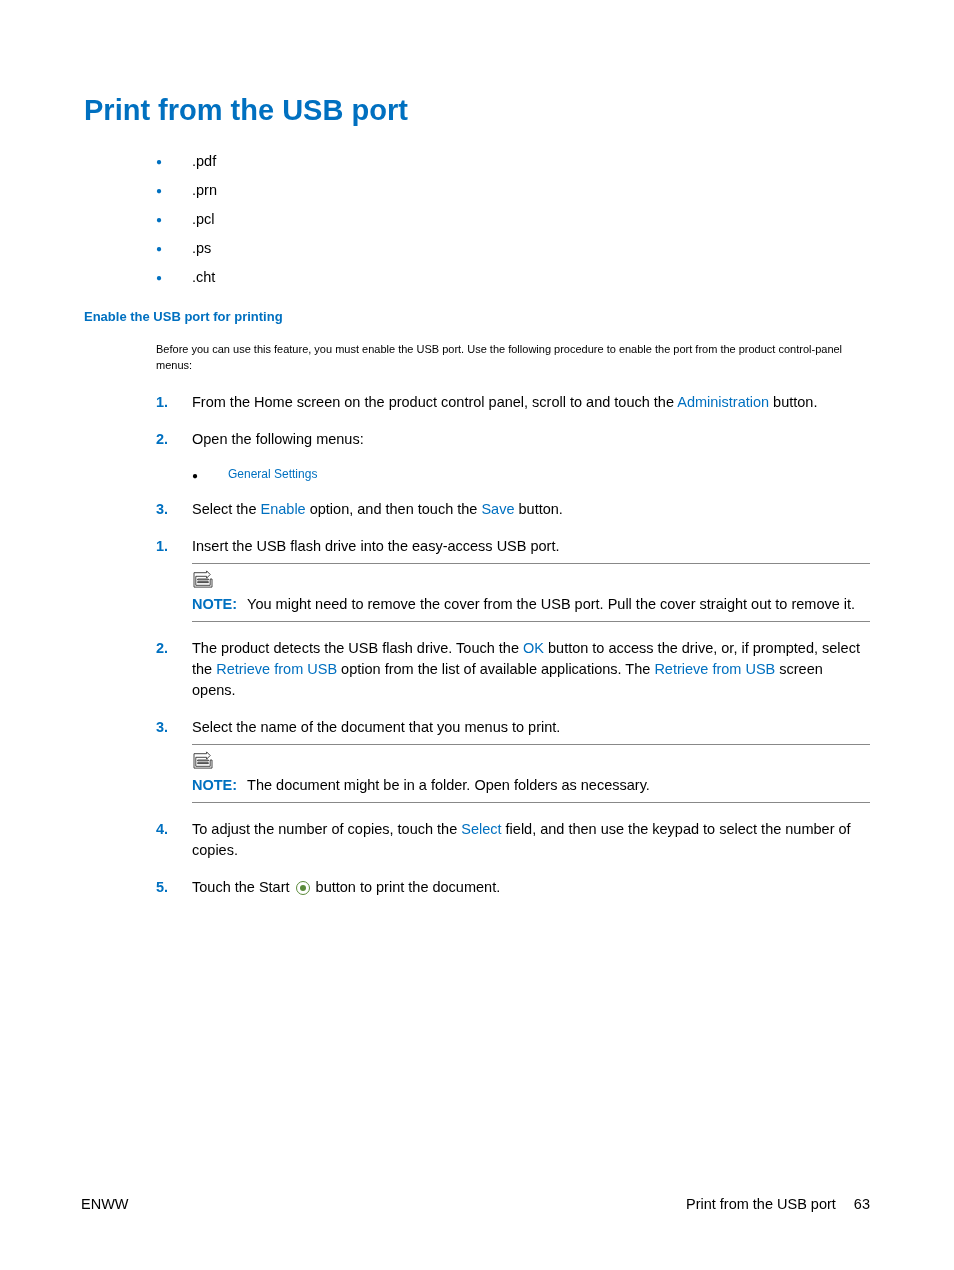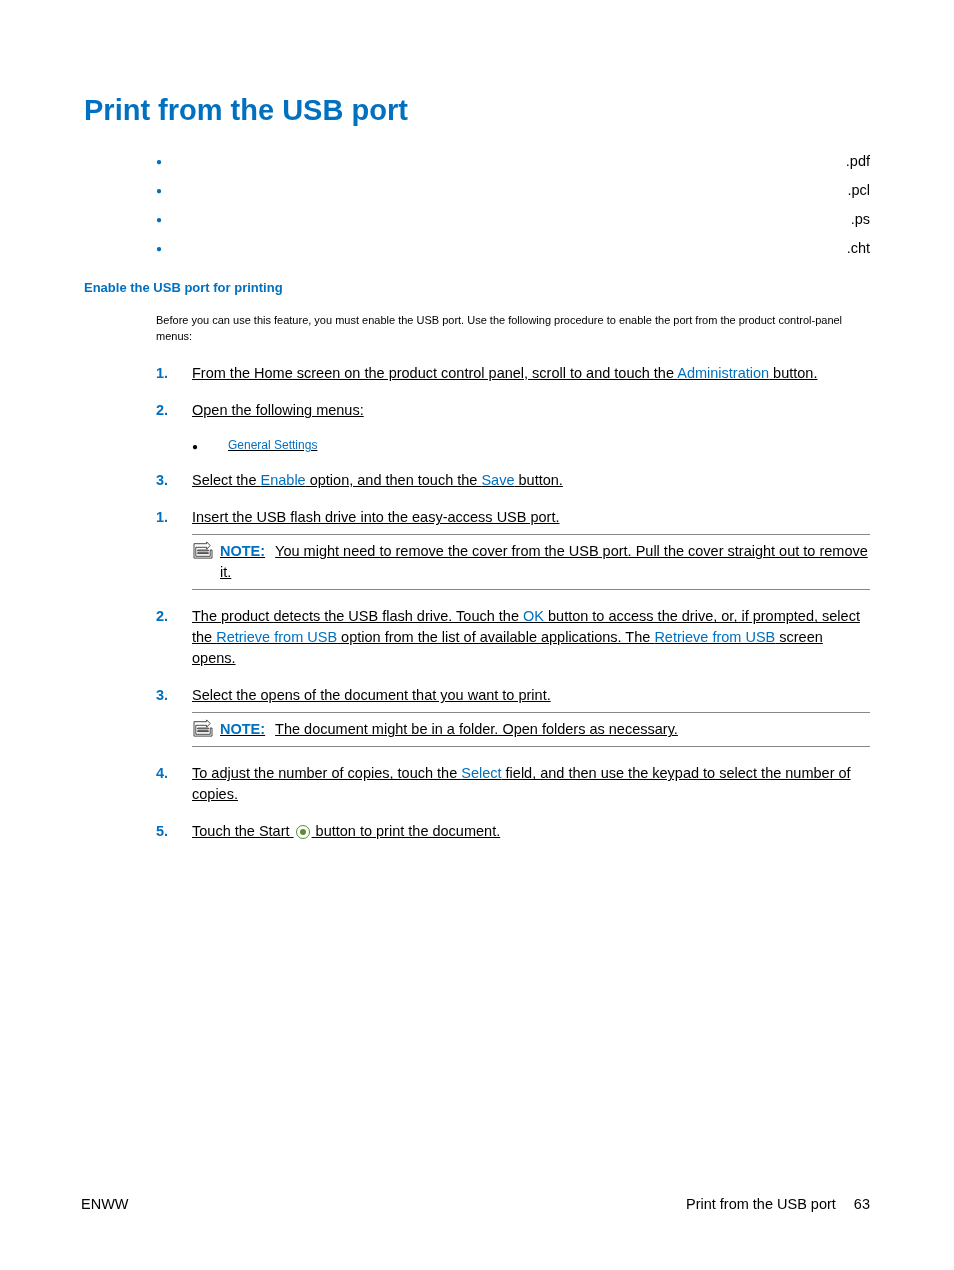--- a/index.html
+++ b/index.html
@@ -27,21 +27,20 @@
     .intro {
       margin-left: 72px;
       font-size: 14.5px;
       line-height: 1.45;
       margin-bottom: 18px;
     }
     .bullet-list {
       margin-left: 72px;
       list-style: none;
       margin-bottom: 24px;
-      text-align: right;
     }
     .bullet-list li {
       font-size: 14.5px;
       margin-bottom: 13px;
       position: relative;
       padding-left: 36px;
     }
     .bullet-list li::before {
       content: "●";
       color: #0070c0;
@@ -86,21 +85,20 @@
       list-style: none;
       counter-reset: step;
     }
     .ordered-list > li {
       font-size: 14.5px;
       line-height: 1.45;
       margin-bottom: 16px;
       position: relative;
       padding-left: 36px;
       counter-increment: step;
-      text-decoration: underline;
     }
     .ordered-list > li::before {
       content: counter(step) ".";
       color: #0070c0;
       font-weight: bold;
       position: absolute;
       left: 0;
     }
     .inline-blue {
       color: #0070c0;
@@ -108,20 +106,21 @@
     .note-box {
       border-top: 1px solid #888;
       border-bottom: 1px solid #888;
       padding: 6px 0;
       margin-top: 6px;
       margin-bottom: 16px;
       font-size: 14.5px;
       display: flex;
       align-items: flex-start;
       gap: 6px;
+      flex-direction: column;
     }
     .note-icon {
       width: 22px;
       height: 18px;
       flex-shrink: 0;
     }
     .note-label {
       color: #0070c0;
       font-weight: bold;
       margin-right: 10px;
@@ -165,20 +164,21 @@
   </style>
 </head>
 <body>
 
 <div class="page">
   <h1 class="title">Print from the USB port</h1>
 
 
   <ul class="bullet-list">
     <li>.pdf</li>
+    <li>.prn</li>
     <li>.pcl</li>
     <li>.ps</li>
     <li>.cht</li>
   </ul>
 
   <h2 class="h2">Enable the USB port for printing</h2>
 
   <p class="body-text">Before you can use this feature, you must enable the USB port. Use the following procedure to enable the port from the product control-panel menus:</p>
 
   <ol class="ordered-list section-space">
@@ -206,21 +206,21 @@
         </svg>
         <div>
           <span class="note-label">NOTE:</span><span>You might need to remove the cover from the USB port. Pull the cover straight out to remove it.</span>
         </div>
       </div>
     </li>
     <li>
       <span>The product detects the USB flash drive. Touch the </span><span class="inline-blue">OK</span><span> button to access the drive, or, if prompted, select the </span><span class="inline-blue">Retrieve from USB</span><span> option from the list of available applications. The </span><span class="inline-blue">Retrieve from USB</span><span> screen opens.</span>
     </li>
     <li>
-      <span>Select the opens of the document that you want to print.</span>
+      <span>Select the name of the document that you menus to print.</span>
       <div class="note-box">
         <svg class="note-icon" viewBox="0 0 24 20">
           <path d="M2 3 L16 3 L16 1 L20 5 L16 9 L16 7 L4 7 L4 17 L20 17 L20 10 L22 10 L22 19 L2 19 Z M6 10 L18 10 L18 11 L6 11 Z M6 13 L18 13 L18 14 L6 14 Z" fill="none" stroke="#333" stroke-width="1"></path>
         </svg>
         <div>
           <span class="note-label">NOTE:</span><span>The document might be in a folder. Open folders as necessary.</span>
         </div>
       </div>
     </li>
     <li>

